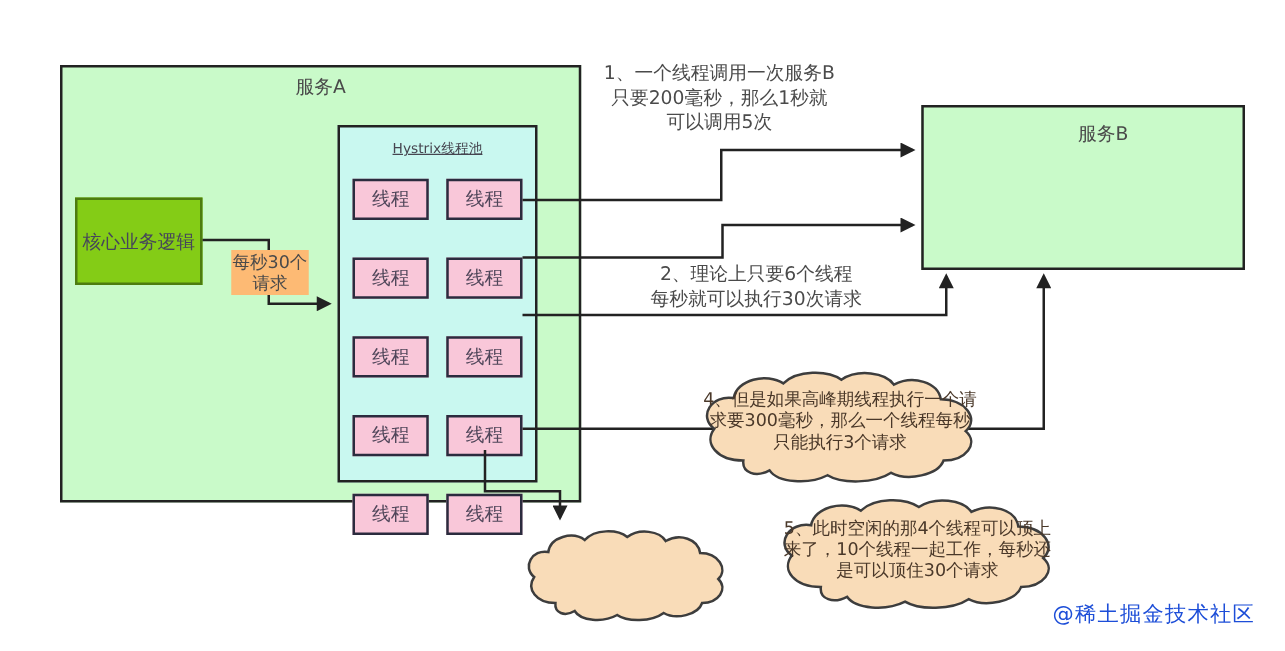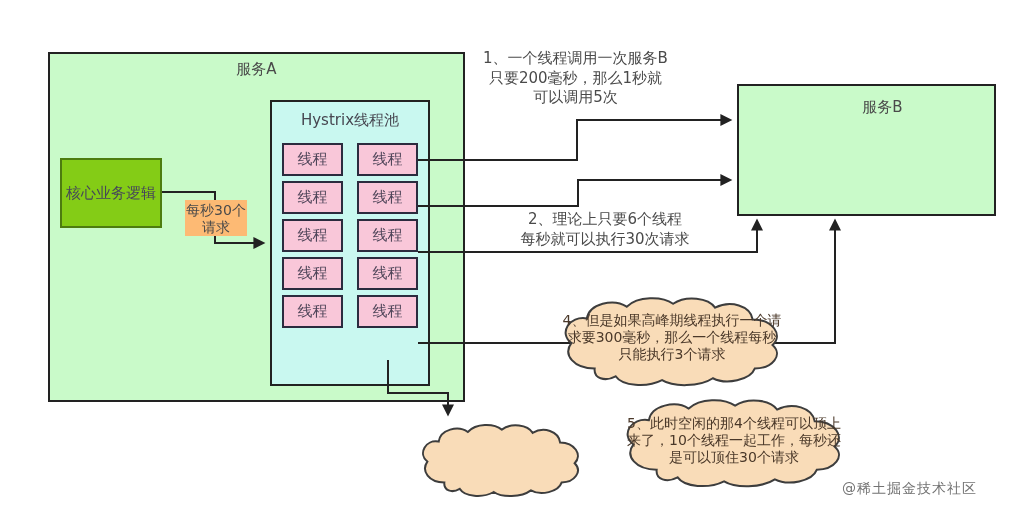--- a/index.html
+++ b/index.html
@@ -16,24 +16,24 @@
   }
   .core-box{
     background:#84cc16;border:2px solid #4d7c0f;
     display:flex;align-items:center;justify-content:center;
     font-size:15px;color:#46465a;
   }
   .pool-box{
     background:#c9f8f0;border:2px solid #222;
   }
   .pool-title{
-    text-align:center;font-size:15px;color:#464650;
+    text-align:center;font-size:11px;color:#464650;text-decoration:underline;
   }
   .thread-grid{
-    display:grid;grid-template-columns:61px 61px;gap:5px 14px;
+    display:grid;grid-template-columns:61px 61px;gap:30px 14px;
   }
   .thread{
     width:61px;height:33px;background:#f9c7d9;border:2px solid #2b2b3e;
     box-sizing:border-box;display:flex;align-items:center;justify-content:center;
     font-size:15px;color:#50465a;
   }
   .note{
     text-align:center;font-size:15px;line-height:19.5px;color:#4a4a4a;
   }
   .req-label{
@@ -41,21 +41,21 @@
     color:#4a4a4a;z-index:6;padding-top:2px;
   }
   .cloud-wrap{z-index:7;}
   .cloud-svg{position:absolute;left:0;top:0;width:100%;height:100%;}
   .cloud-text{
     position:absolute;left:0;top:0;width:100%;text-align:center;
     font-size:14px;line-height:17px;color:#4a3829;
   }
   .lines-svg{position:absolute;left:0;top:0;z-index:5;pointer-events:none;}
   .watermark{
-    font-size:14px;color:#737373;letter-spacing:1px;z-index:8;
+    font-size:17px;color:#1d4ed8;letter-spacing:1px;z-index:8;
   }
 </style>
 </head>
 <body>
 
 <div class="stage">
 
   <div class="abs service-box" style="left:48px;top:52px;width:417px;height:350px;"></div>
   <div class="abs service-title" style="left:48px;top:60px;width:417px;">服务A</div>
 

